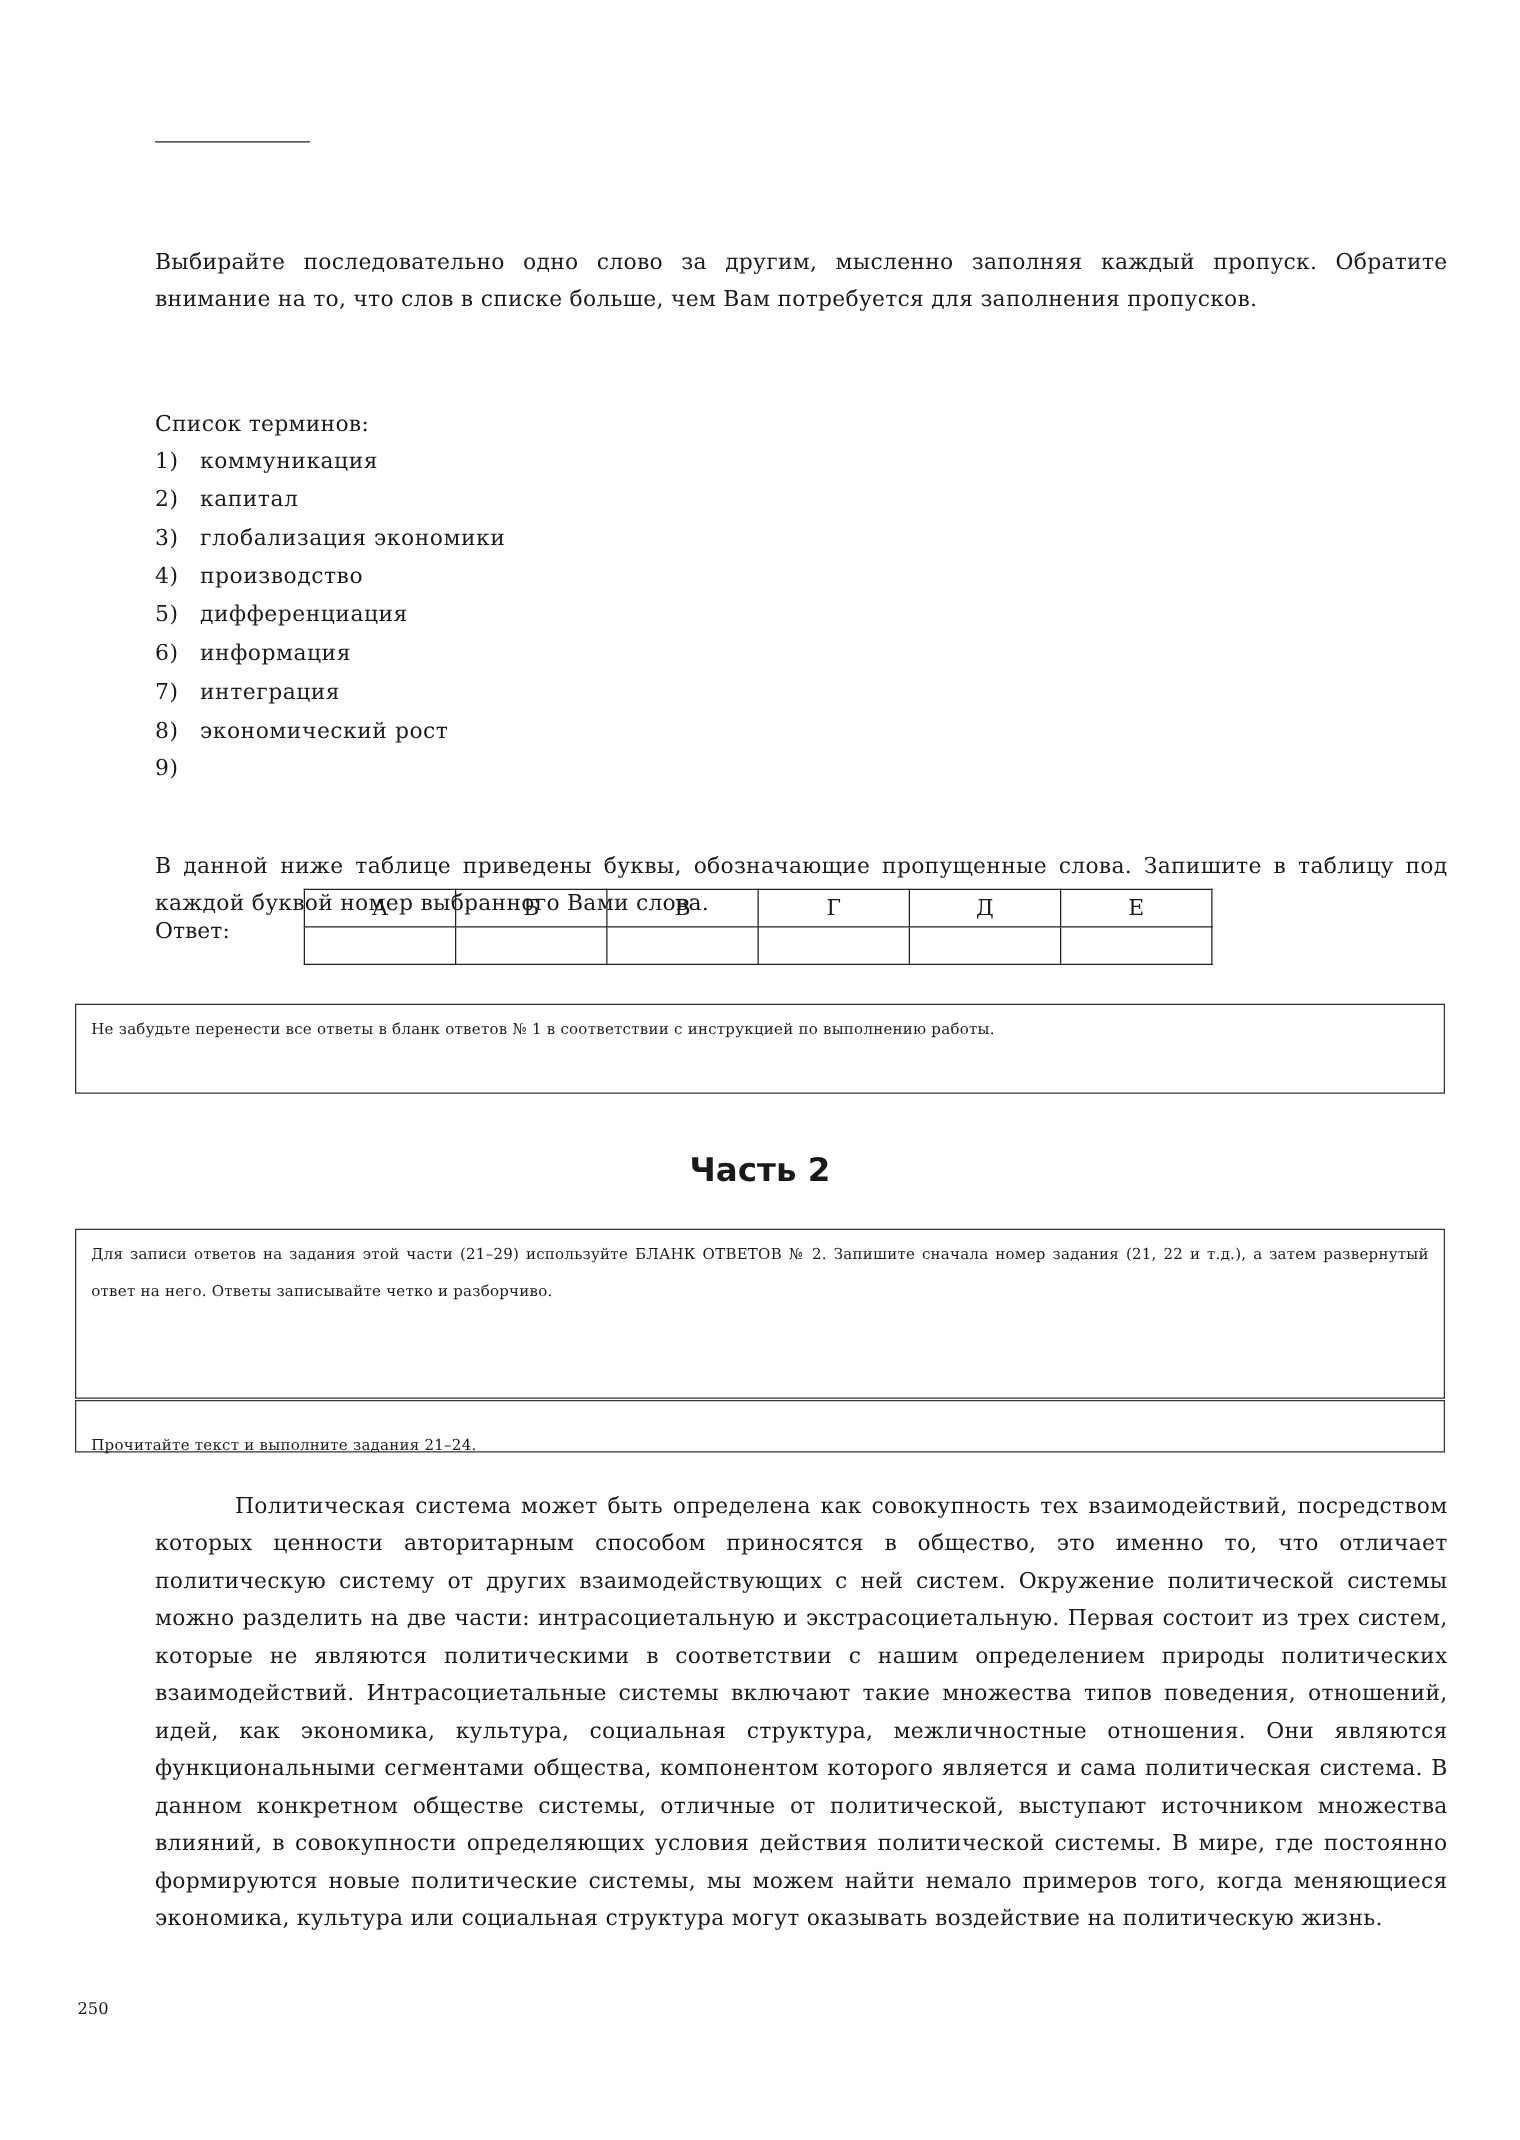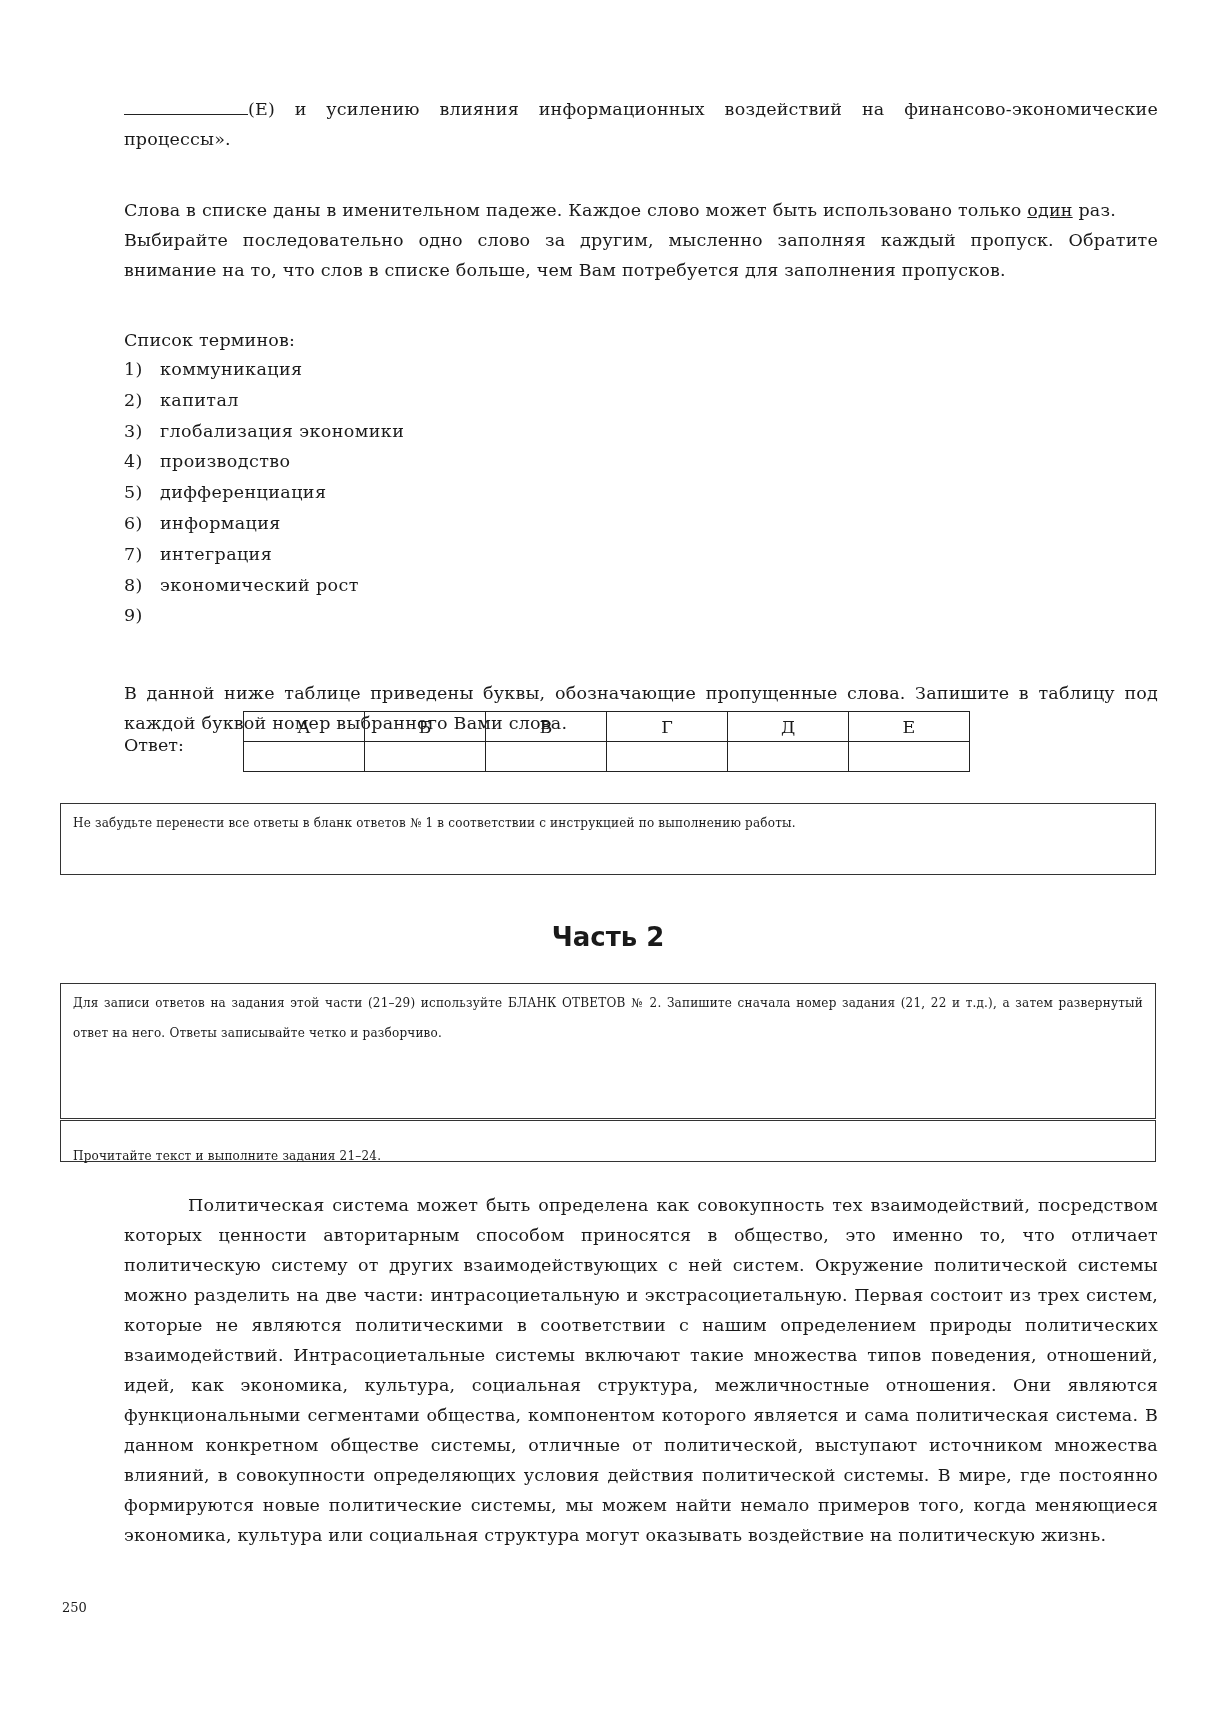--- a/index.html
+++ b/index.html
@@ -27,31 +27,25 @@
     .indent { text-indent: 64px; }
     .page-num { position: absolute; left: 62px; top: 1600px; font-size: 13px; }
   </style>
 </head>
 <body>
 
 <div class="page">
 
   <div class="col" style="top:94px;">
     <p class="p" style="text-align:justify;text-align-last:justify;">
-      <span class="blank" style="width:124px;"></span><span>(Е) и усилению влияния информационных воздействий на финансово-экономические</span>
+      <span class="blank" style="width:124px;"></span>
     </p>
-    <p class="p">процессы».</p>
   </div>
 
   <div class="col" style="top:195px;">
-    <p class="p">
-      <span>Слова в списке даны в именительном падеже. Каждое слово может быть использовано только</span>
-      <span class="u">один</span>
-      <span>раз.</span>
-    </p>
     <p class="p">Выбирайте последовательно одно слово за другим, мысленно заполняя каждый пропуск. Обратите внимание на то, что слов в списке больше, чем Вам потребуется для заполнения пропусков.</p>
   </div>
 
   <div class="col" style="top:325px;">
     <p class="p">Список терминов:</p>
   </div>
   <ul class="list" style="top:354px;">
     <li>
         <span class="num">1)</span>
         <span>коммуникация</span>

